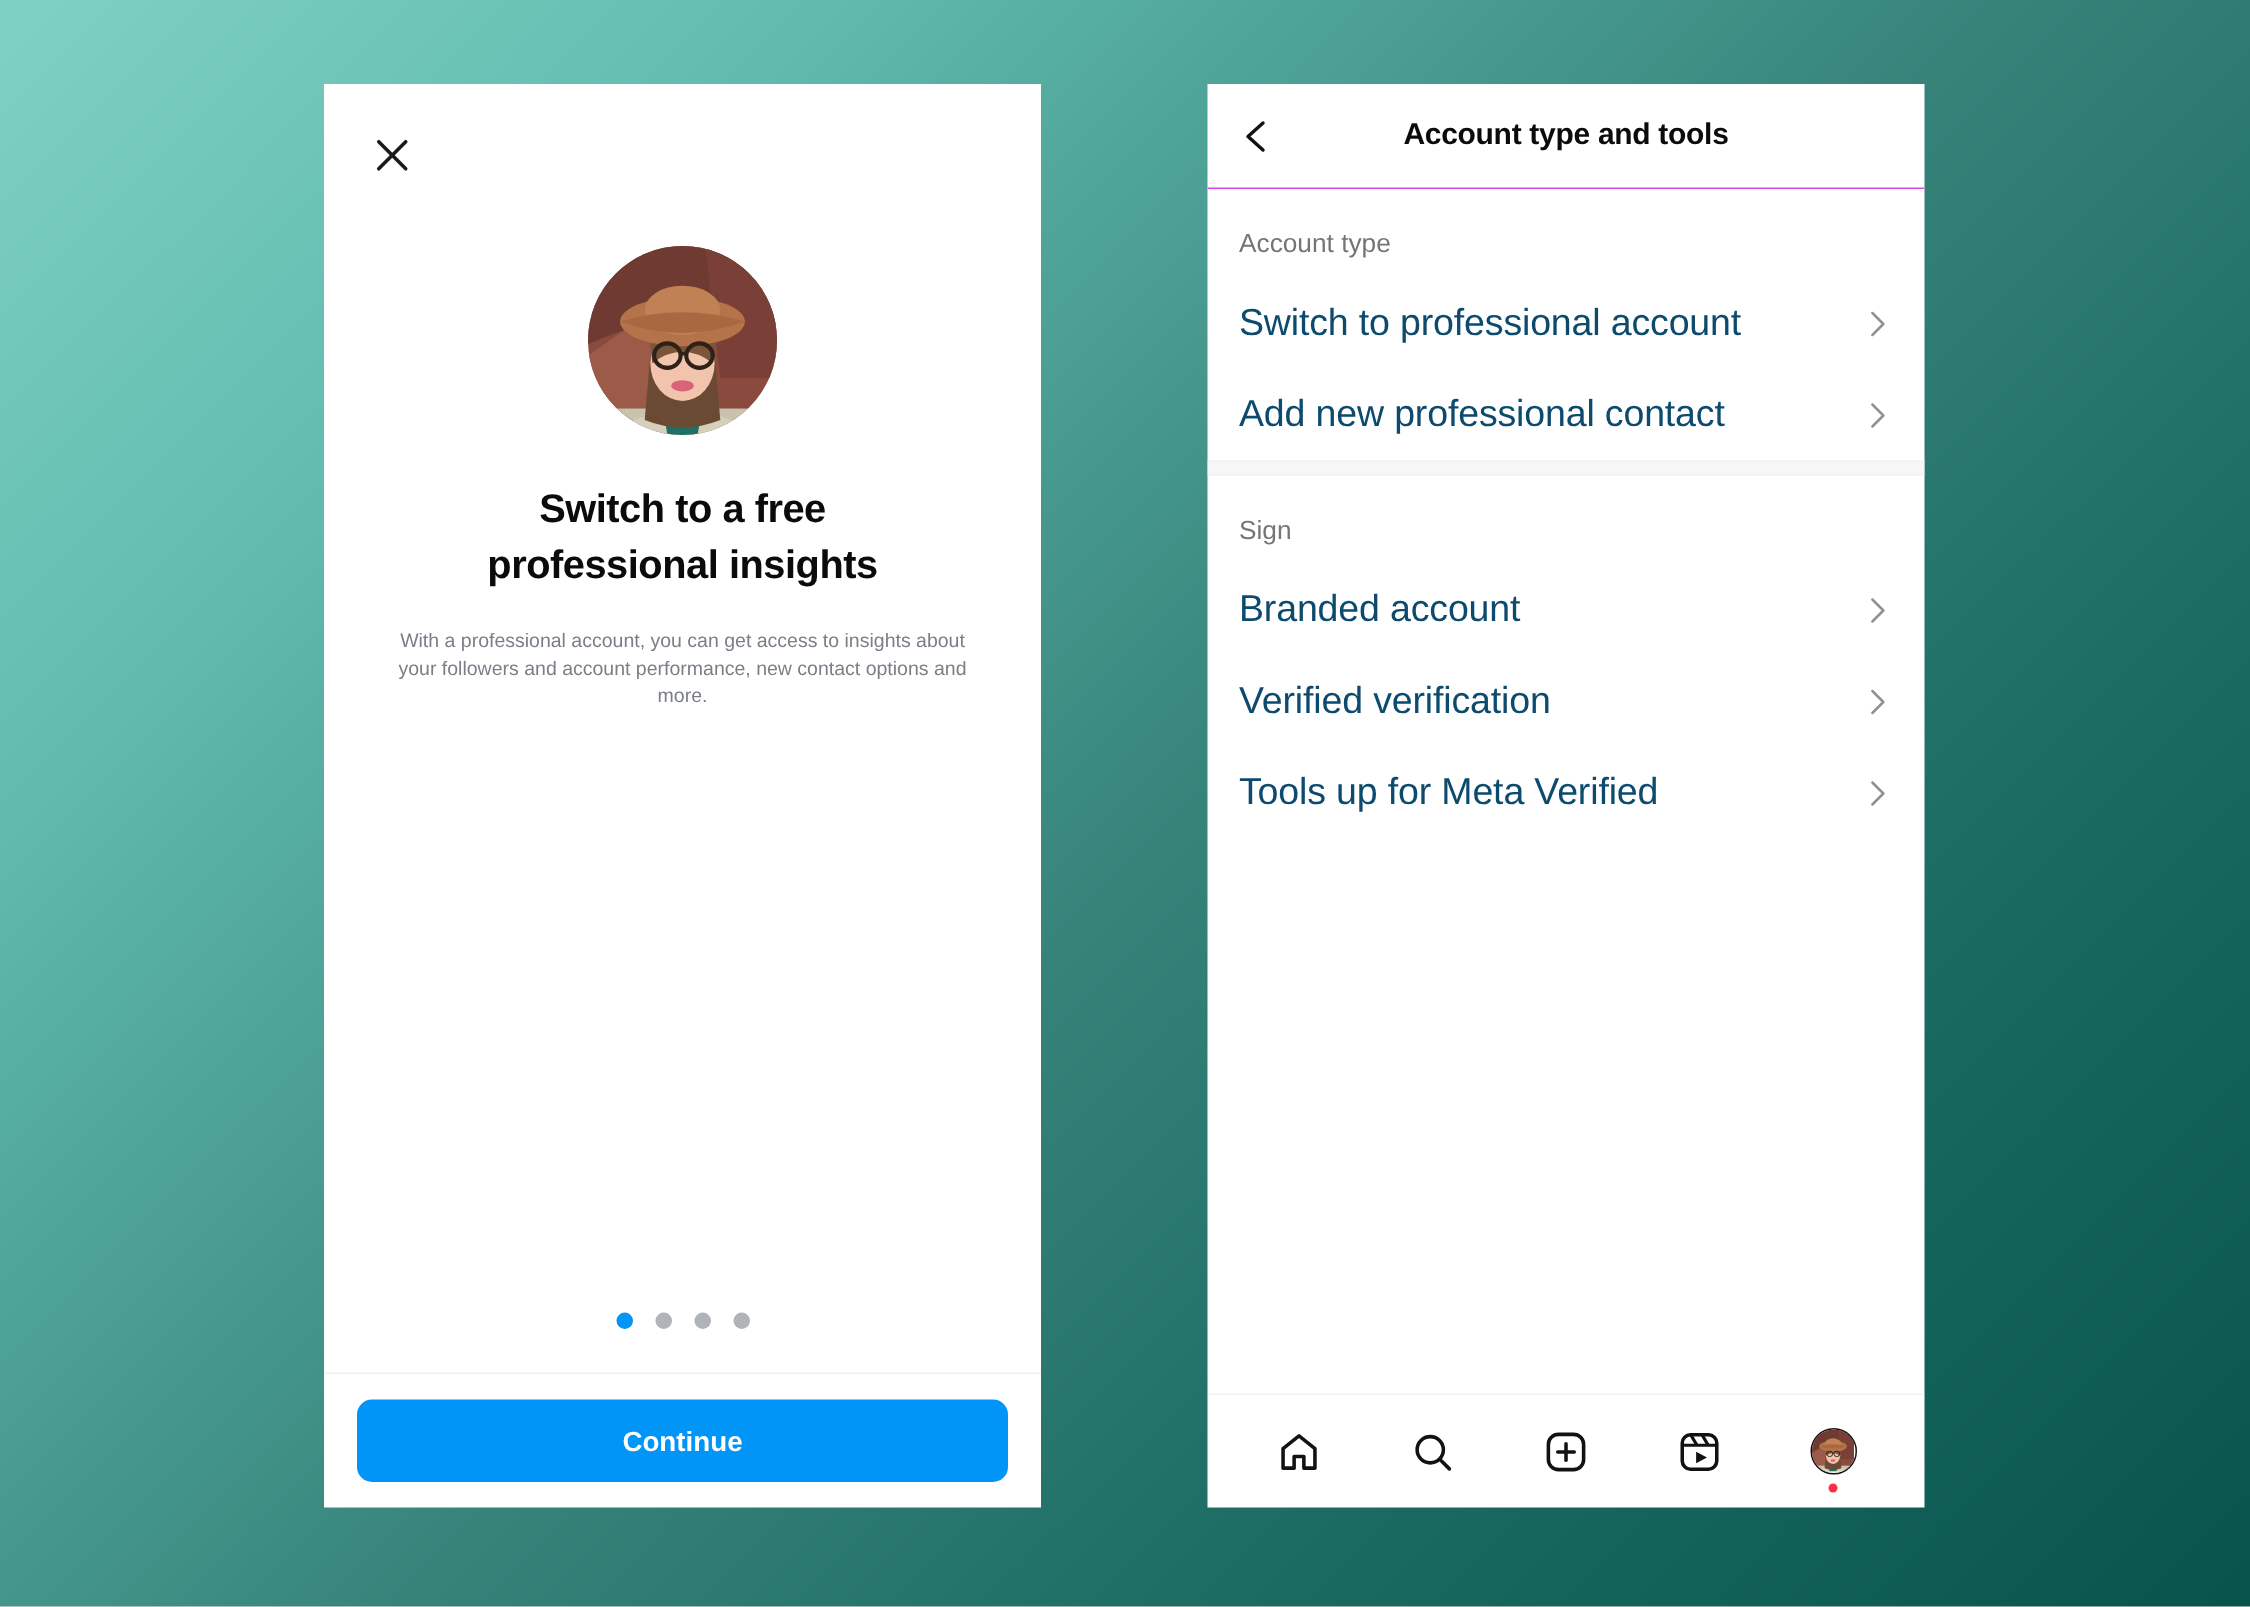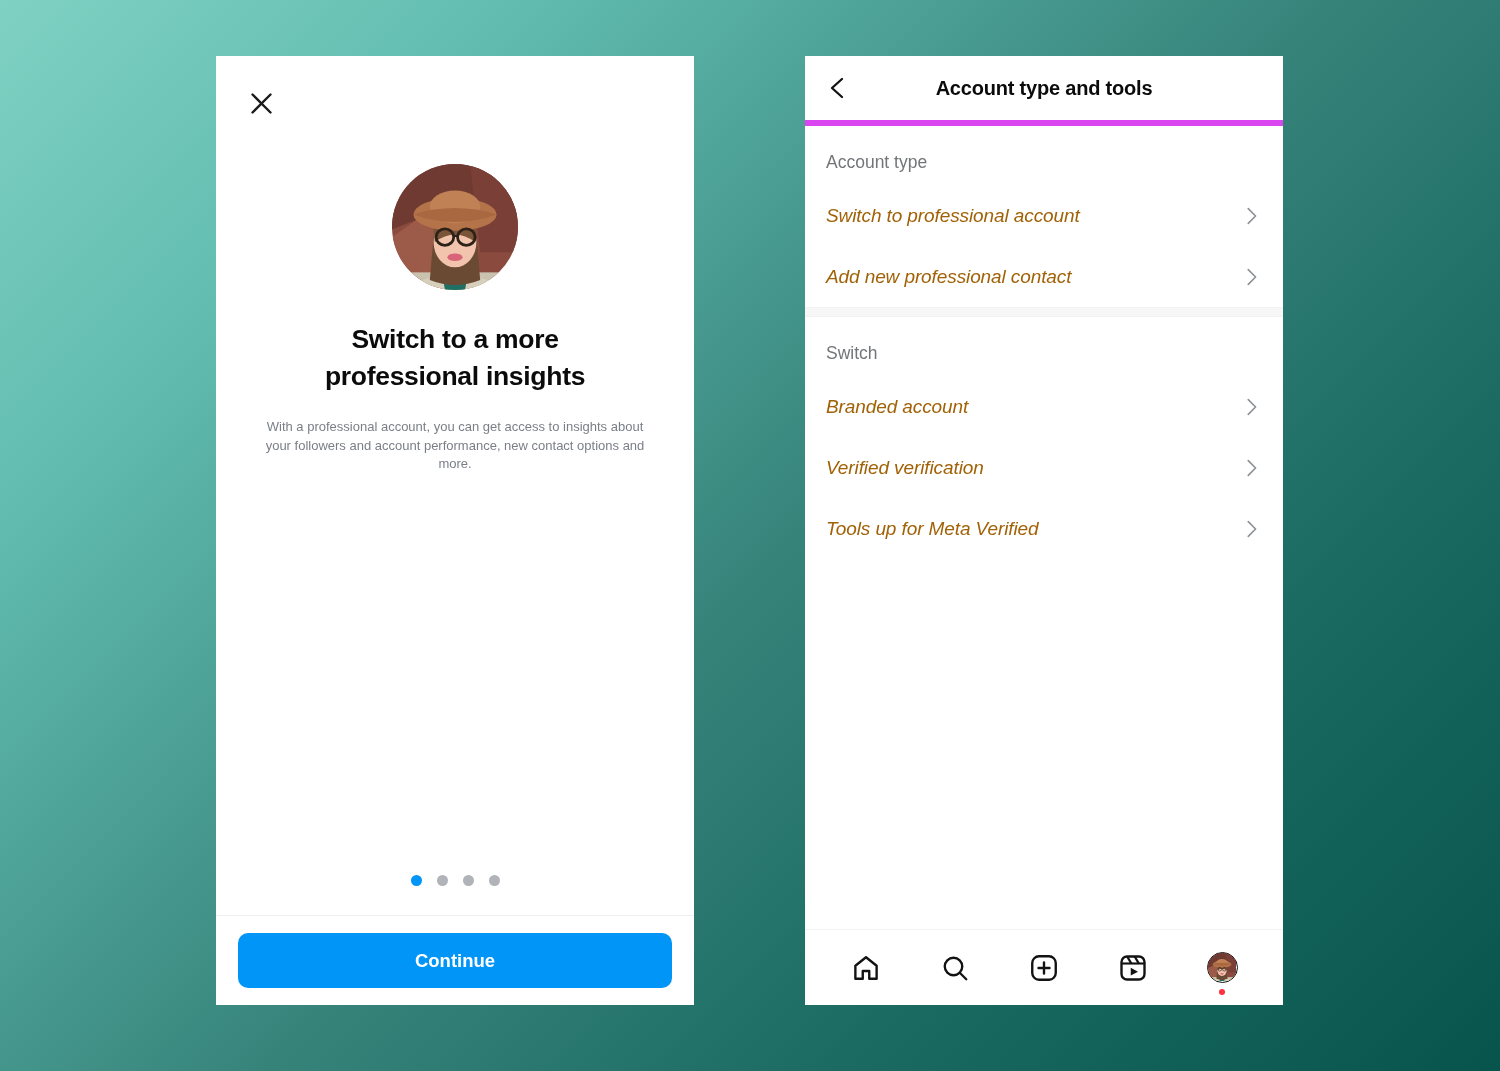--- a/index.html
+++ b/index.html
@@ -108,21 +108,21 @@
     color: #fff;
     font-size: 18.5px;
     font-weight: bold;
     font-family: "Liberation Sans", sans-serif;
     cursor: pointer;
   }
 
   
   .nav-header {
     height: 70px;
-    border-bottom: 6px solid #d946ef;
+    border-bottom: 1px solid #d946ef;
     display: flex;
     align-items: center;
     position: relative;
   }
   .back-btn {
     position: absolute;
     left: 10px;
     width: 46px; height: 46px;
     display: flex; align-items: center; justify-content: center;
     cursor: pointer;
@@ -143,21 +143,21 @@
   }
 
   .list-row {
     height: 61px;
     padding: 0 21px;
     display: flex;
     align-items: center;
     justify-content: space-between;
     cursor: pointer;
   }
-  .list-row-label { font-size: 19px; color: #a16207; letter-spacing: -0.1px; font-style: italic; }
+  .list-row-label { font-size: 25px; color: #0c4a6e; letter-spacing: -0.1px; }
 
   .section-gap { height: 10px; background: #F7F7F7; border-top: 1px solid #F2F2F2; border-bottom: 1px solid #F2F2F2; }
 
   .spacer { flex: 1; }
 
   .tabbar {
     height: 76px;
     border-top: 1px solid #F2F2F2;
     display: flex;
     align-items: center;
@@ -226,21 +226,21 @@
   </div>
 
   <div class="onboard-body">
     <div class="avatar-big">
       <svg width="126" height="126" viewBox="0 0 100 100">
         <use href="#portrait"></use>
       </svg>
     </div>
 
     <div class="headline">
-      <div>Switch to a more</div>
+      <div>Switch to a free</div>
       <div>professional insights</div>
     </div>
 
     <div class="subtext">With a professional account, you can get access to insights about your followers and account performance, new contact options and more.</div>
   </div>
 
   <div class="dots">
     <span class="dot active"></span>
     <span class="dot"></span>
     <span class="dot"></span>
@@ -275,21 +275,21 @@
 
   <div class="list-row">
     <span class="list-row-label">Add new professional contact</span>
     <svg width="22" height="22" viewBox="0 0 24 24">
       <polyline points="9,4 17,12 9,20" fill="none" stroke="#8E9296" stroke-width="1.8" stroke-linecap="round" stroke-linejoin="round"></polyline>
     </svg>
   </div>
 
   <div class="section-gap"></div>
 
-  <div class="section-label">Switch</div>
+  <div class="section-label">Sign</div>
 
   <div class="list-row">
     <span class="list-row-label">Branded account</span>
     <svg width="22" height="22" viewBox="0 0 24 24">
       <polyline points="9,4 17,12 9,20" fill="none" stroke="#8E9296" stroke-width="1.8" stroke-linecap="round" stroke-linejoin="round"></polyline>
     </svg>
   </div>
 
   <div class="list-row">
     <span class="list-row-label">Verified verification</span>

